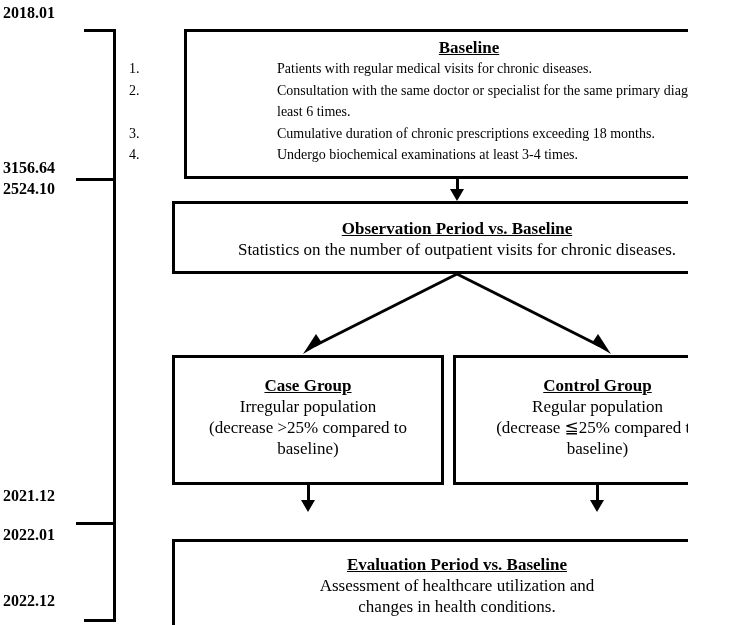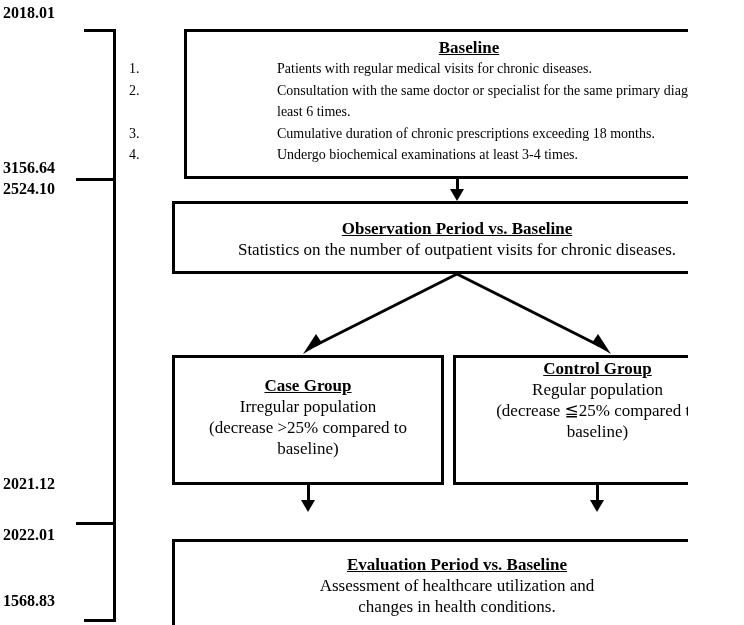--- a/index.html
+++ b/index.html
@@ -111,25 +111,25 @@
 <body>
 
 <div id="canvas">
 
   <div class="tl-label" style="left:3px; top:4px;">2018.01</div>
 
   <div class="tl-label" style="left:3px; top:159px;">3156.64</div>
 
   <div class="tl-label" style="left:3px; top:180px;">2524.10</div>
 
-  <div class="tl-label" style="left:3px; top:475px;">2021.12</div>
+  <div class="tl-label" style="left:3px; top:487px;">2021.12</div>
 
   <div class="tl-label" style="left:3px; top:526px;">2022.01</div>
 
-  <div class="tl-label" style="left:3px; top:592px;">1568.83</div>
+  <div class="tl-label" style="left:3px; top:592px;">2022.12</div>
 
   <div class="tl-spine" style="left:113px; top:29px; height:593px;"></div>
 
   <div class="tl-tick" style="left:84px; top:29px; width:32px;"></div>
 
   <div class="tl-tick" style="left:76px; top:178px; width:40px;"></div>
 
   <div class="tl-tick" style="left:76px; top:522px; width:40px;"></div>
 
   <div class="tl-tick" style="left:84px; top:619px; width:32px;"></div>
@@ -175,21 +175,21 @@
     </g>
   </svg>
 
   <div class="box" style="left:172px; top:355px; width:272px; height:130px; padding-top:17px;">
     <span class="box-title">Case Group</span>
     <span class="box-text">Irregular population</span>
     <span class="box-text">(decrease &gt;25% compared to</span>
     <span class="box-text">baseline)</span>
   </div>
 
-  <div class="box" style="left:453px; top:355px; width:289px; height:130px; ">
+  <div class="box" style="left:453px; top:355px; width:289px; height:130px; padding-top:17px;">
     <span class="box-title">Control Group</span>
     <span class="box-text">Regular population</span>
     <span class="box-text">(decrease ≦25% compared to</span>
     <span class="box-text">baseline)</span>
   </div>
 
   <div class="v-arrow" style="left:295px; top:485px; width:26px; height:27px;">
     <span class="shaft" style="height:16px;"></span>
     <span class="head"></span>
   </div>

